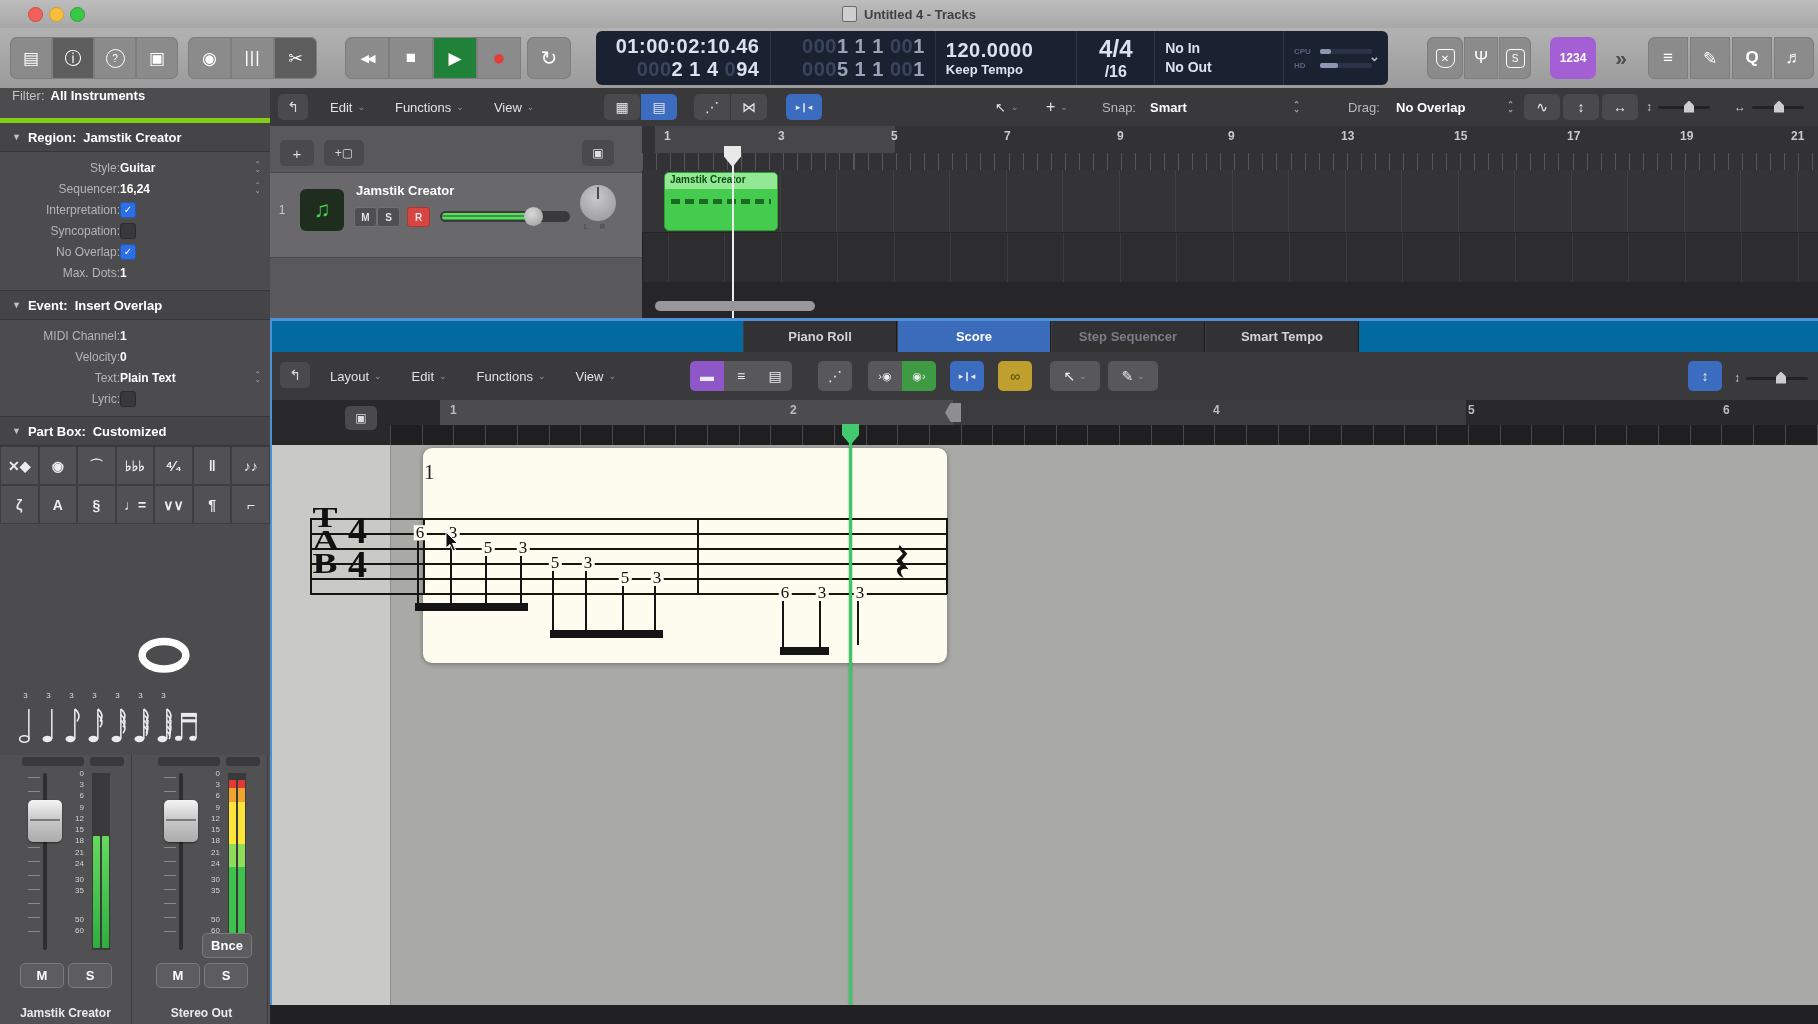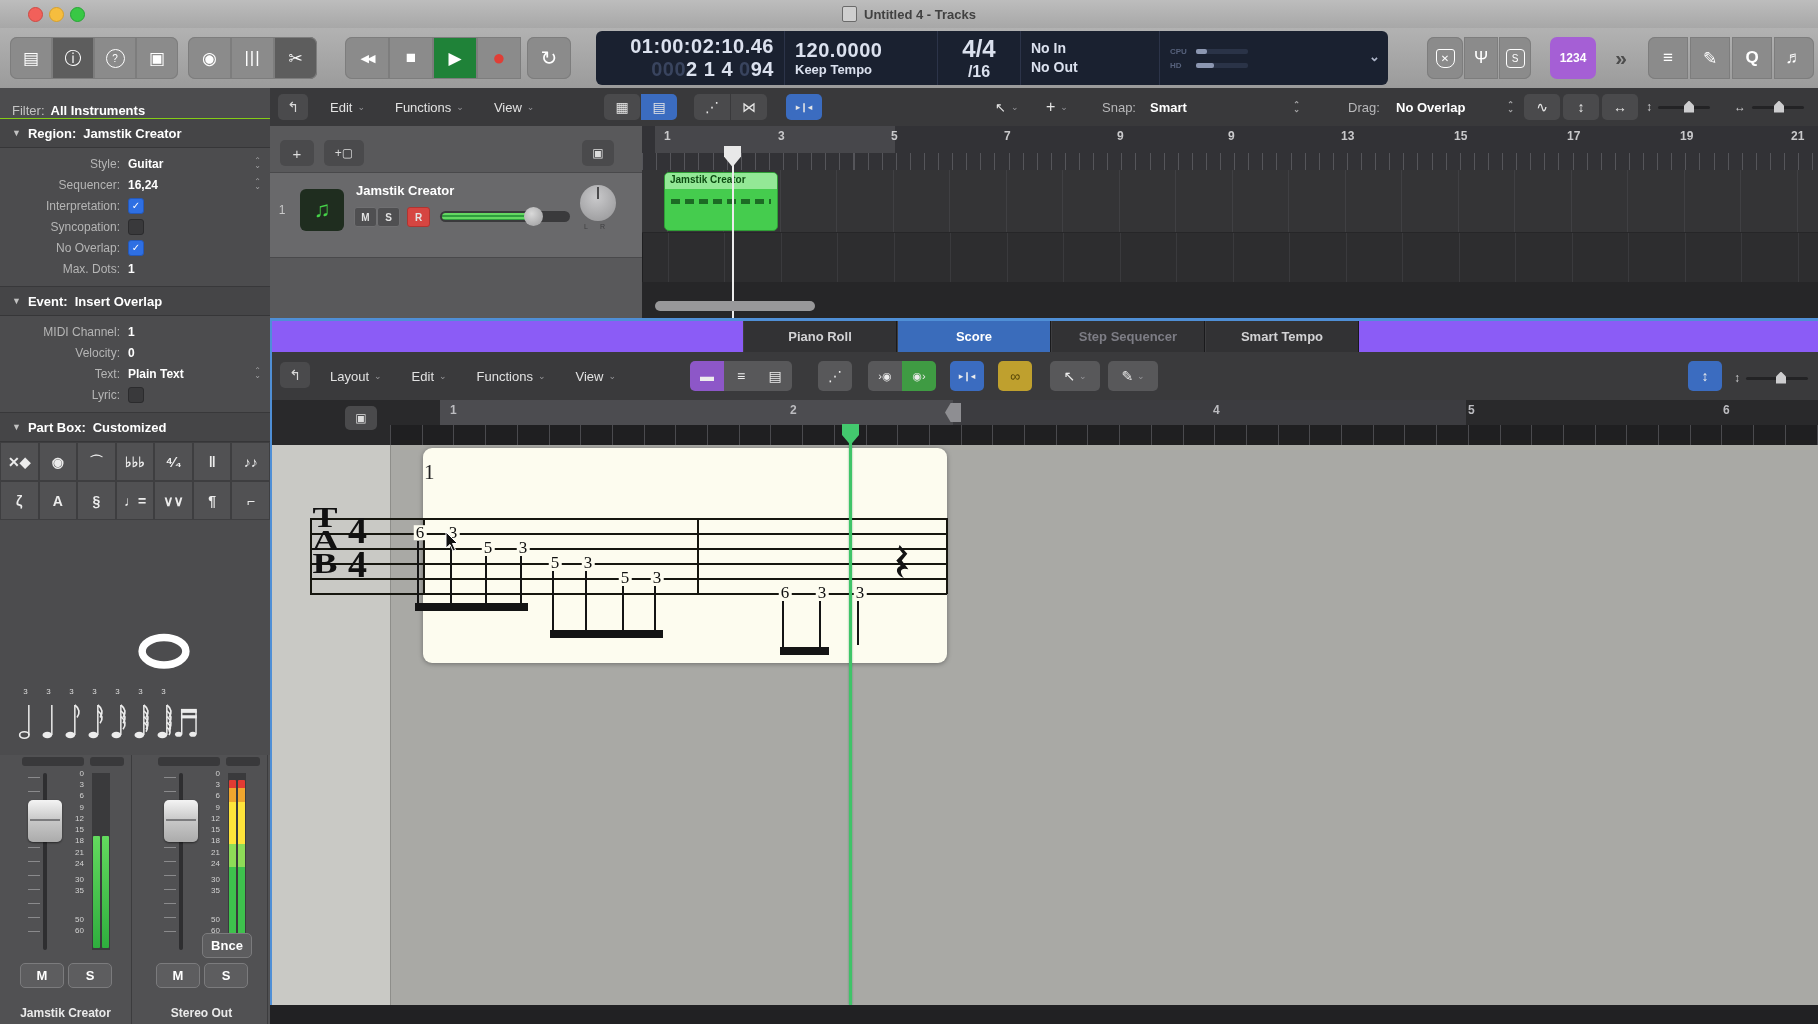--- a/index.html
+++ b/index.html
@@ -52,29 +52,29 @@
   .lcd-sub{font-size:13px}
   .io-line{font-size:14px;line-height:19px}
   .meter-line{display:flex;align-items:center;gap:6px}
   .meter-lbl{font-size:8px;color:#57627c;width:20px}
   .meter-track{width:52px;height:5px;background:#2a3347;border-radius:2px;position:relative}
   .meter-fill{position:absolute;left:0;top:0;height:5px;border-radius:2px;background:#8c97b1}
   #lcd-chevron{position:absolute;right:8px;top:18px;color:#aeb6c9;font-size:13px}
   
   #sidebar{position:absolute;left:0;top:88px;width:270px;height:936px;background:#4c4c4e;
     border-right:1px solid #232325;overflow:hidden;color:#fff}
-  #filter-row{height:30px;display:flex;align-items:flex-end;gap:6px;padding-left:12px;
-    border-bottom:1px solid #84cc16;font-size:13px}
+  #filter-row{height:30px;display:flex;align-items:flex-start;gap:6px;padding-left:12px;
+    border-bottom:5px solid #84cc16;font-size:13px}
   .side-header{height:28px;display:flex;align-items:center;gap:7px;padding-left:12px;
     background:#454547;border-bottom:1px solid #363638;font-weight:bold;font-size:13px}
   .disc{font-size:9px;color:#c2c2c2}
   .lbl-dim{color:#c3c3c3;font-weight:normal}
   .rows{padding:5px 0 7px 0;border-bottom:1px solid #38383a}
   .irow{height:21px;display:flex;align-items:center;font-size:12px;position:relative}
-  .irow .lbl{width:120px;text-align:right;color:#b5b5b5;padding-right:8px;white-space:nowrap}
+  .irow .lbl{width:120px;text-align:right;color:#b5b5b5;white-space:nowrap}
   .irow .val{color:#fff;font-weight:bold}
   .irow .stepper{display:none;position:absolute;right:9px;flex-direction:column;color:#a2a2a4;
     font-size:8px;line-height:4.5px}
   .irow.has-step .stepper{display:flex}
   .irow .chk{display:none;width:14px;height:14px;border-radius:3px;background:#39393b;
     border:1px solid #2b2b2d;align-items:center;justify-content:center;font-size:10px;color:#fff}
   .irow.chk-on .chk{display:flex;background:#2e6fe3;border-color:#2458b8}
   .irow.chk-off .chk{display:flex;color:transparent}
   .catrow{display:flex;padding:0}
   .cat{flex:1;height:37px;border:1px solid #3e3e40;background:#515153;display:flex;
@@ -192,21 +192,21 @@
     padding:1px 0 0 5px;white-space:nowrap}
   #region-notes{position:absolute;left:6px;top:26px;width:100px;height:5px;
     background:repeating-linear-gradient(90deg,#1c6b24 0 9px,transparent 9px 14px)}
   #arr-ph{position:absolute;left:732px;top:146px;width:2px;height:172px;background:#ececec}
   #arr-ph-handle{position:absolute;left:724px;top:146px;width:17px;height:21px;background:#e8e8e8;
     clip-path:polygon(0 0,100% 0,100% 50%,50% 100%,0 50%)}
   #arr-scroll{position:absolute;left:655px;top:301px;width:160px;height:10px;border-radius:5px;background:#98989a}
   
   #ed-focus-top{position:absolute;left:270px;top:318px;width:1548px;height:3px;background:#4f8fd6}
   #ed-focus-left{position:absolute;left:270px;top:318px;width:2px;height:687px;background:#4f8fd6}
-  #ed-tabs{position:absolute;left:272px;top:321px;width:1546px;height:31px;background:#8b5cf6;display:flex}
+  #ed-tabs{position:absolute;left:272px;top:321px;width:1546px;height:31px;background:#0369a1;display:flex}
   #ed-tabs-inner{margin-left:471px;display:flex}
   .edtab{width:152px;height:31px;background:#323234;border-right:1px solid #1a1a1c;border-left:1px solid #3e3e40;
     display:flex;align-items:center;justify-content:center;color:#d3d3d5;font-size:13px;font-weight:bold}
   .edtab.active{background:#3a6cbb;color:#fff}
   .edtab.disabled{color:#7d7d85}
   #ed-toolbar{position:absolute;left:272px;top:352px;width:1546px;height:48px;background:#3a3a3c;
     border-bottom:1px solid #2a2a2c}
   #ed-back{left:280px;top:362px}
   #ed-menus{left:330px;top:357px}
   .ebtn{position:absolute;top:361px;height:30px;width:34px;border-radius:5px;background:#58585a;
@@ -352,20 +352,24 @@
     </div>
   <div class="tbtn only" id="b-cyc">
       <span>↻</span>
     </div>
 
   <div id="lcd">
     <div class="lcd-cell" id="lcd-time">
       <div class="lcd-num">01:00:02:10.46</div>
       <div class="lcd-num"><span class="seg dim">000</span><span class="seg lit">2 1 4</span><span class="seg dim"> 0</span><span class="seg lit">94</span></div>
     </div>
+    <div class="lcd-cell lcd-faint" id="lcd-loc">
+      <div class="lcd-num"><span class="seg dim">000</span><span class="seg lit">1 1 1</span><span class="seg dim"> 00</span><span class="seg lit">1</span></div>
+      <div class="lcd-num"><span class="seg dim">000</span><span class="seg lit">5 1 1</span><span class="seg dim"> 00</span><span class="seg lit">1</span></div>
+    </div>
     <div class="lcd-cell" id="lcd-tempo">
       <div class="lcd-num">120.0000</div>
       <div class="lcd-sub">Keep Tempo</div>
     </div>
     <div class="lcd-cell" id="lcd-sig">
       <div style="font-size:24px">4/4</div>
       <div style="font-size:16px">/16</div>
     </div>
     <div class="lcd-cell" id="lcd-io">
       <div class="io-line">No In</div>

